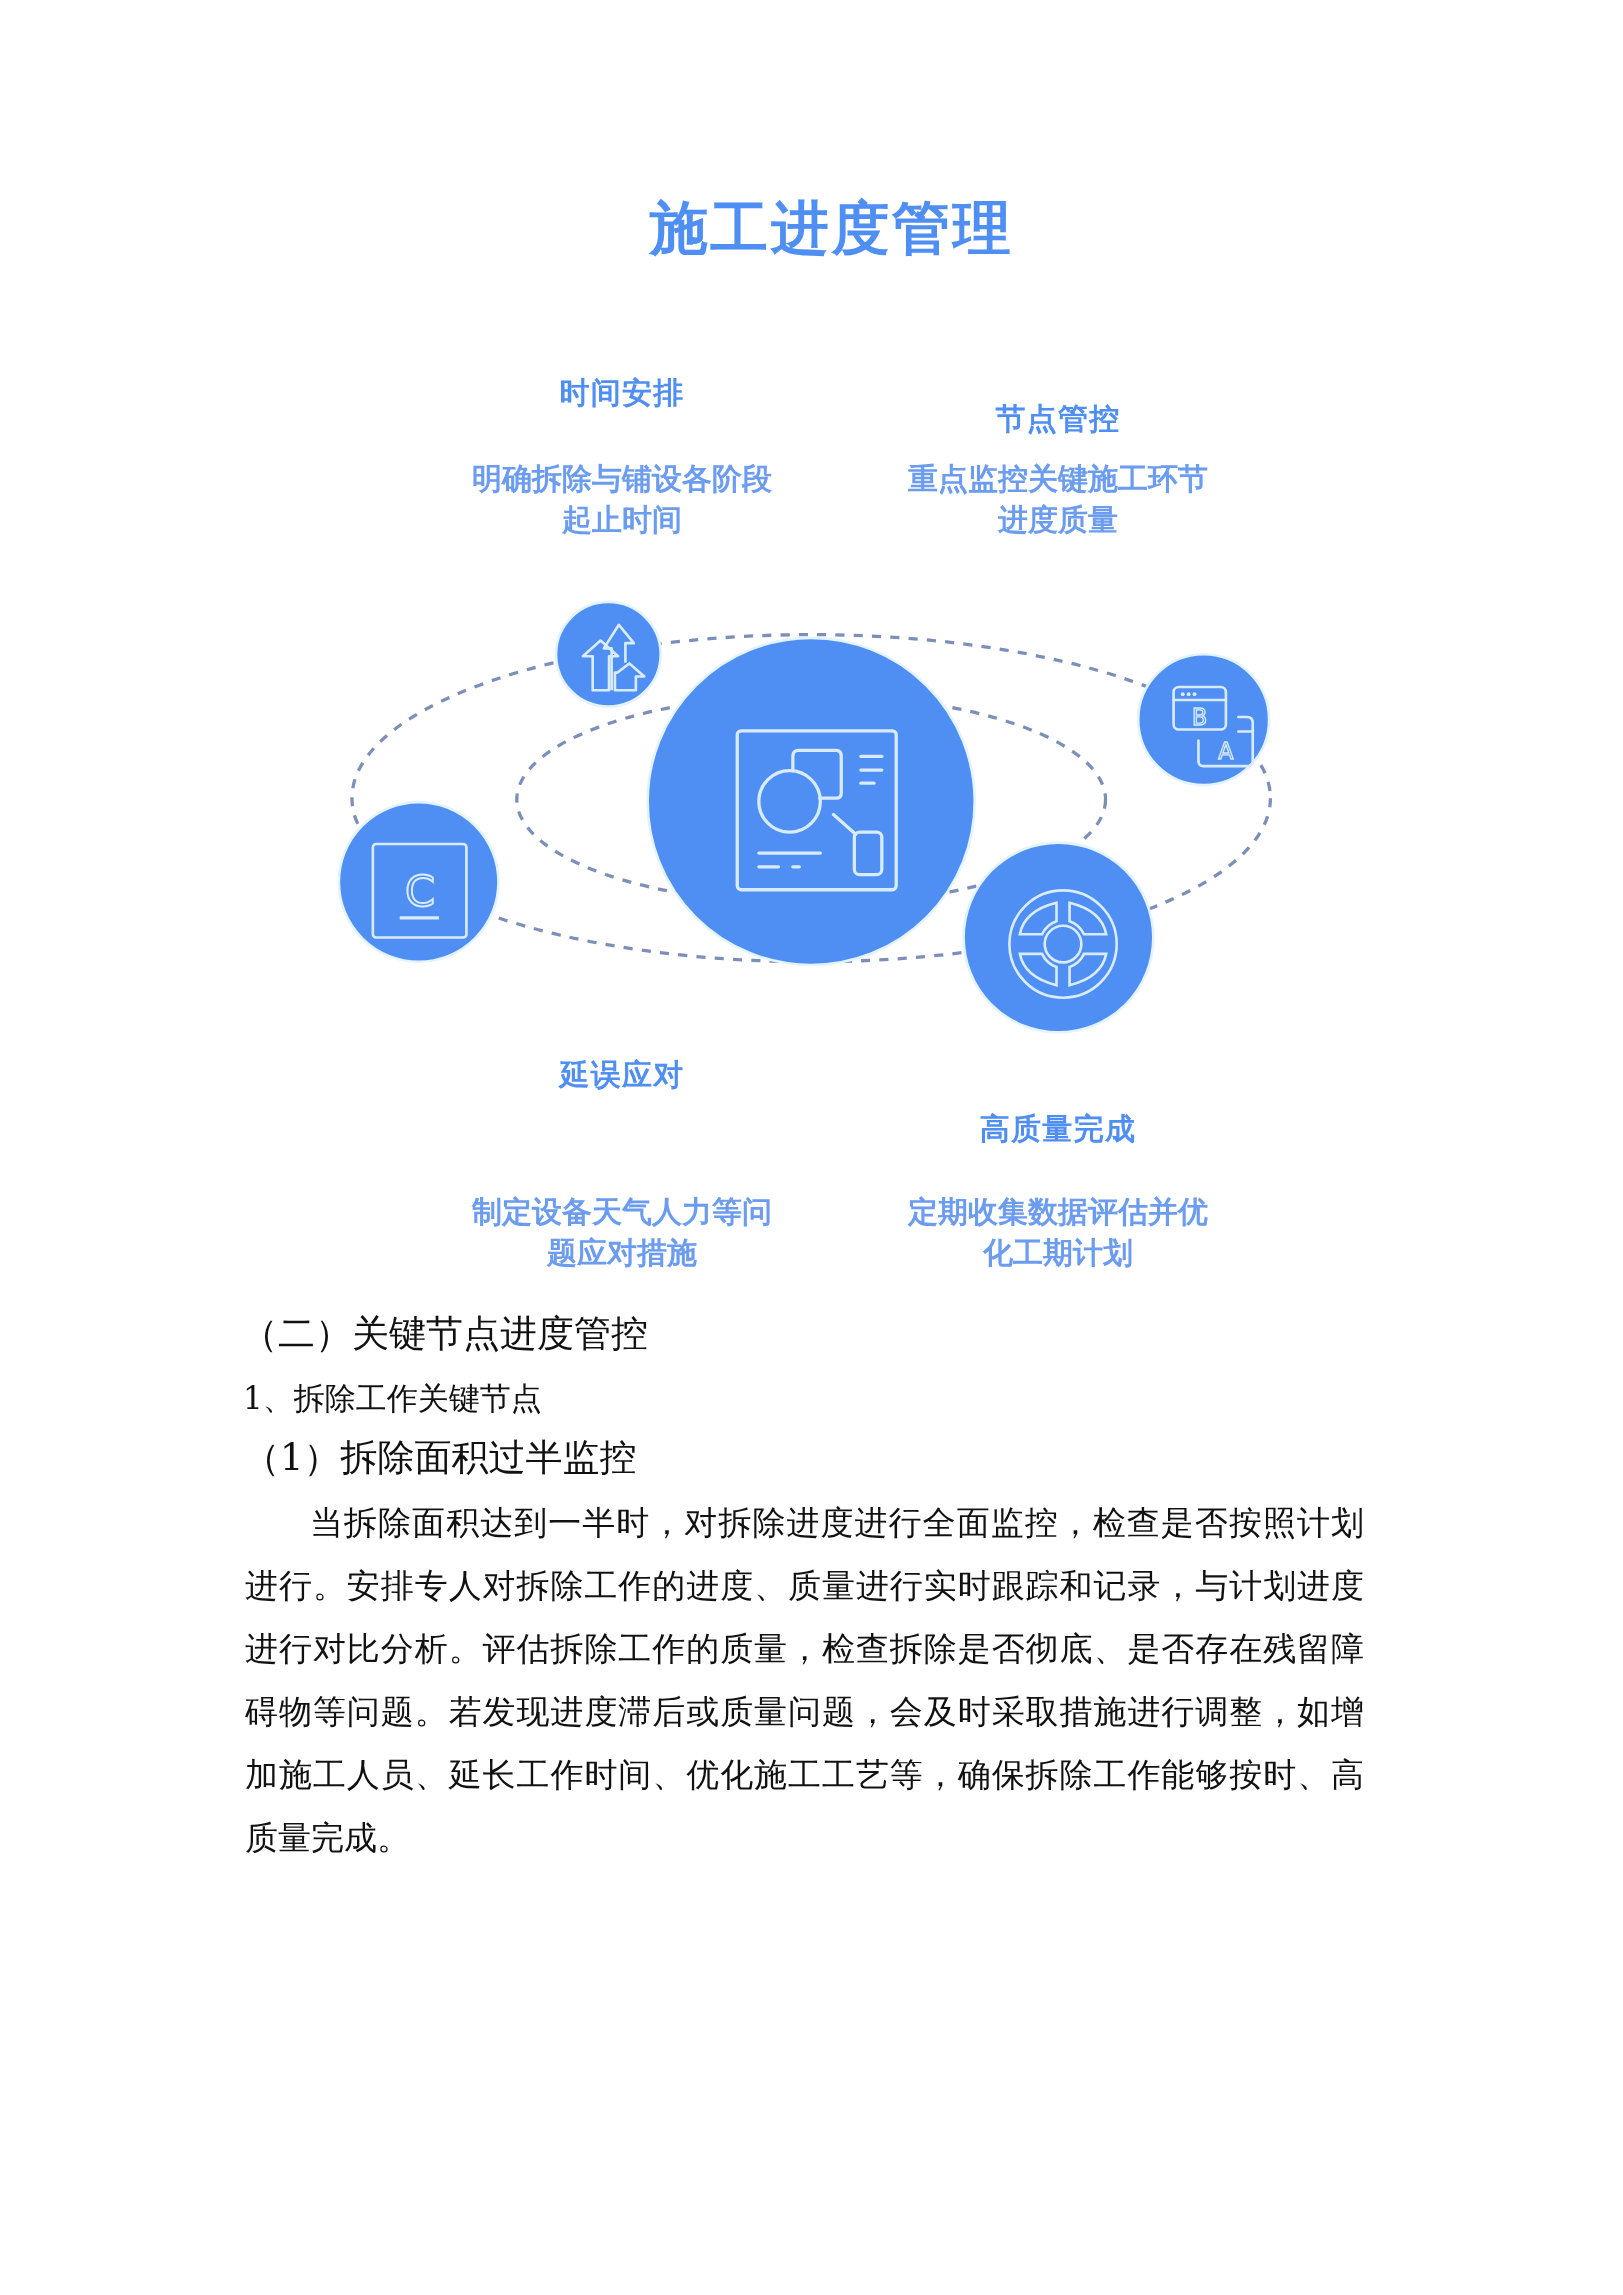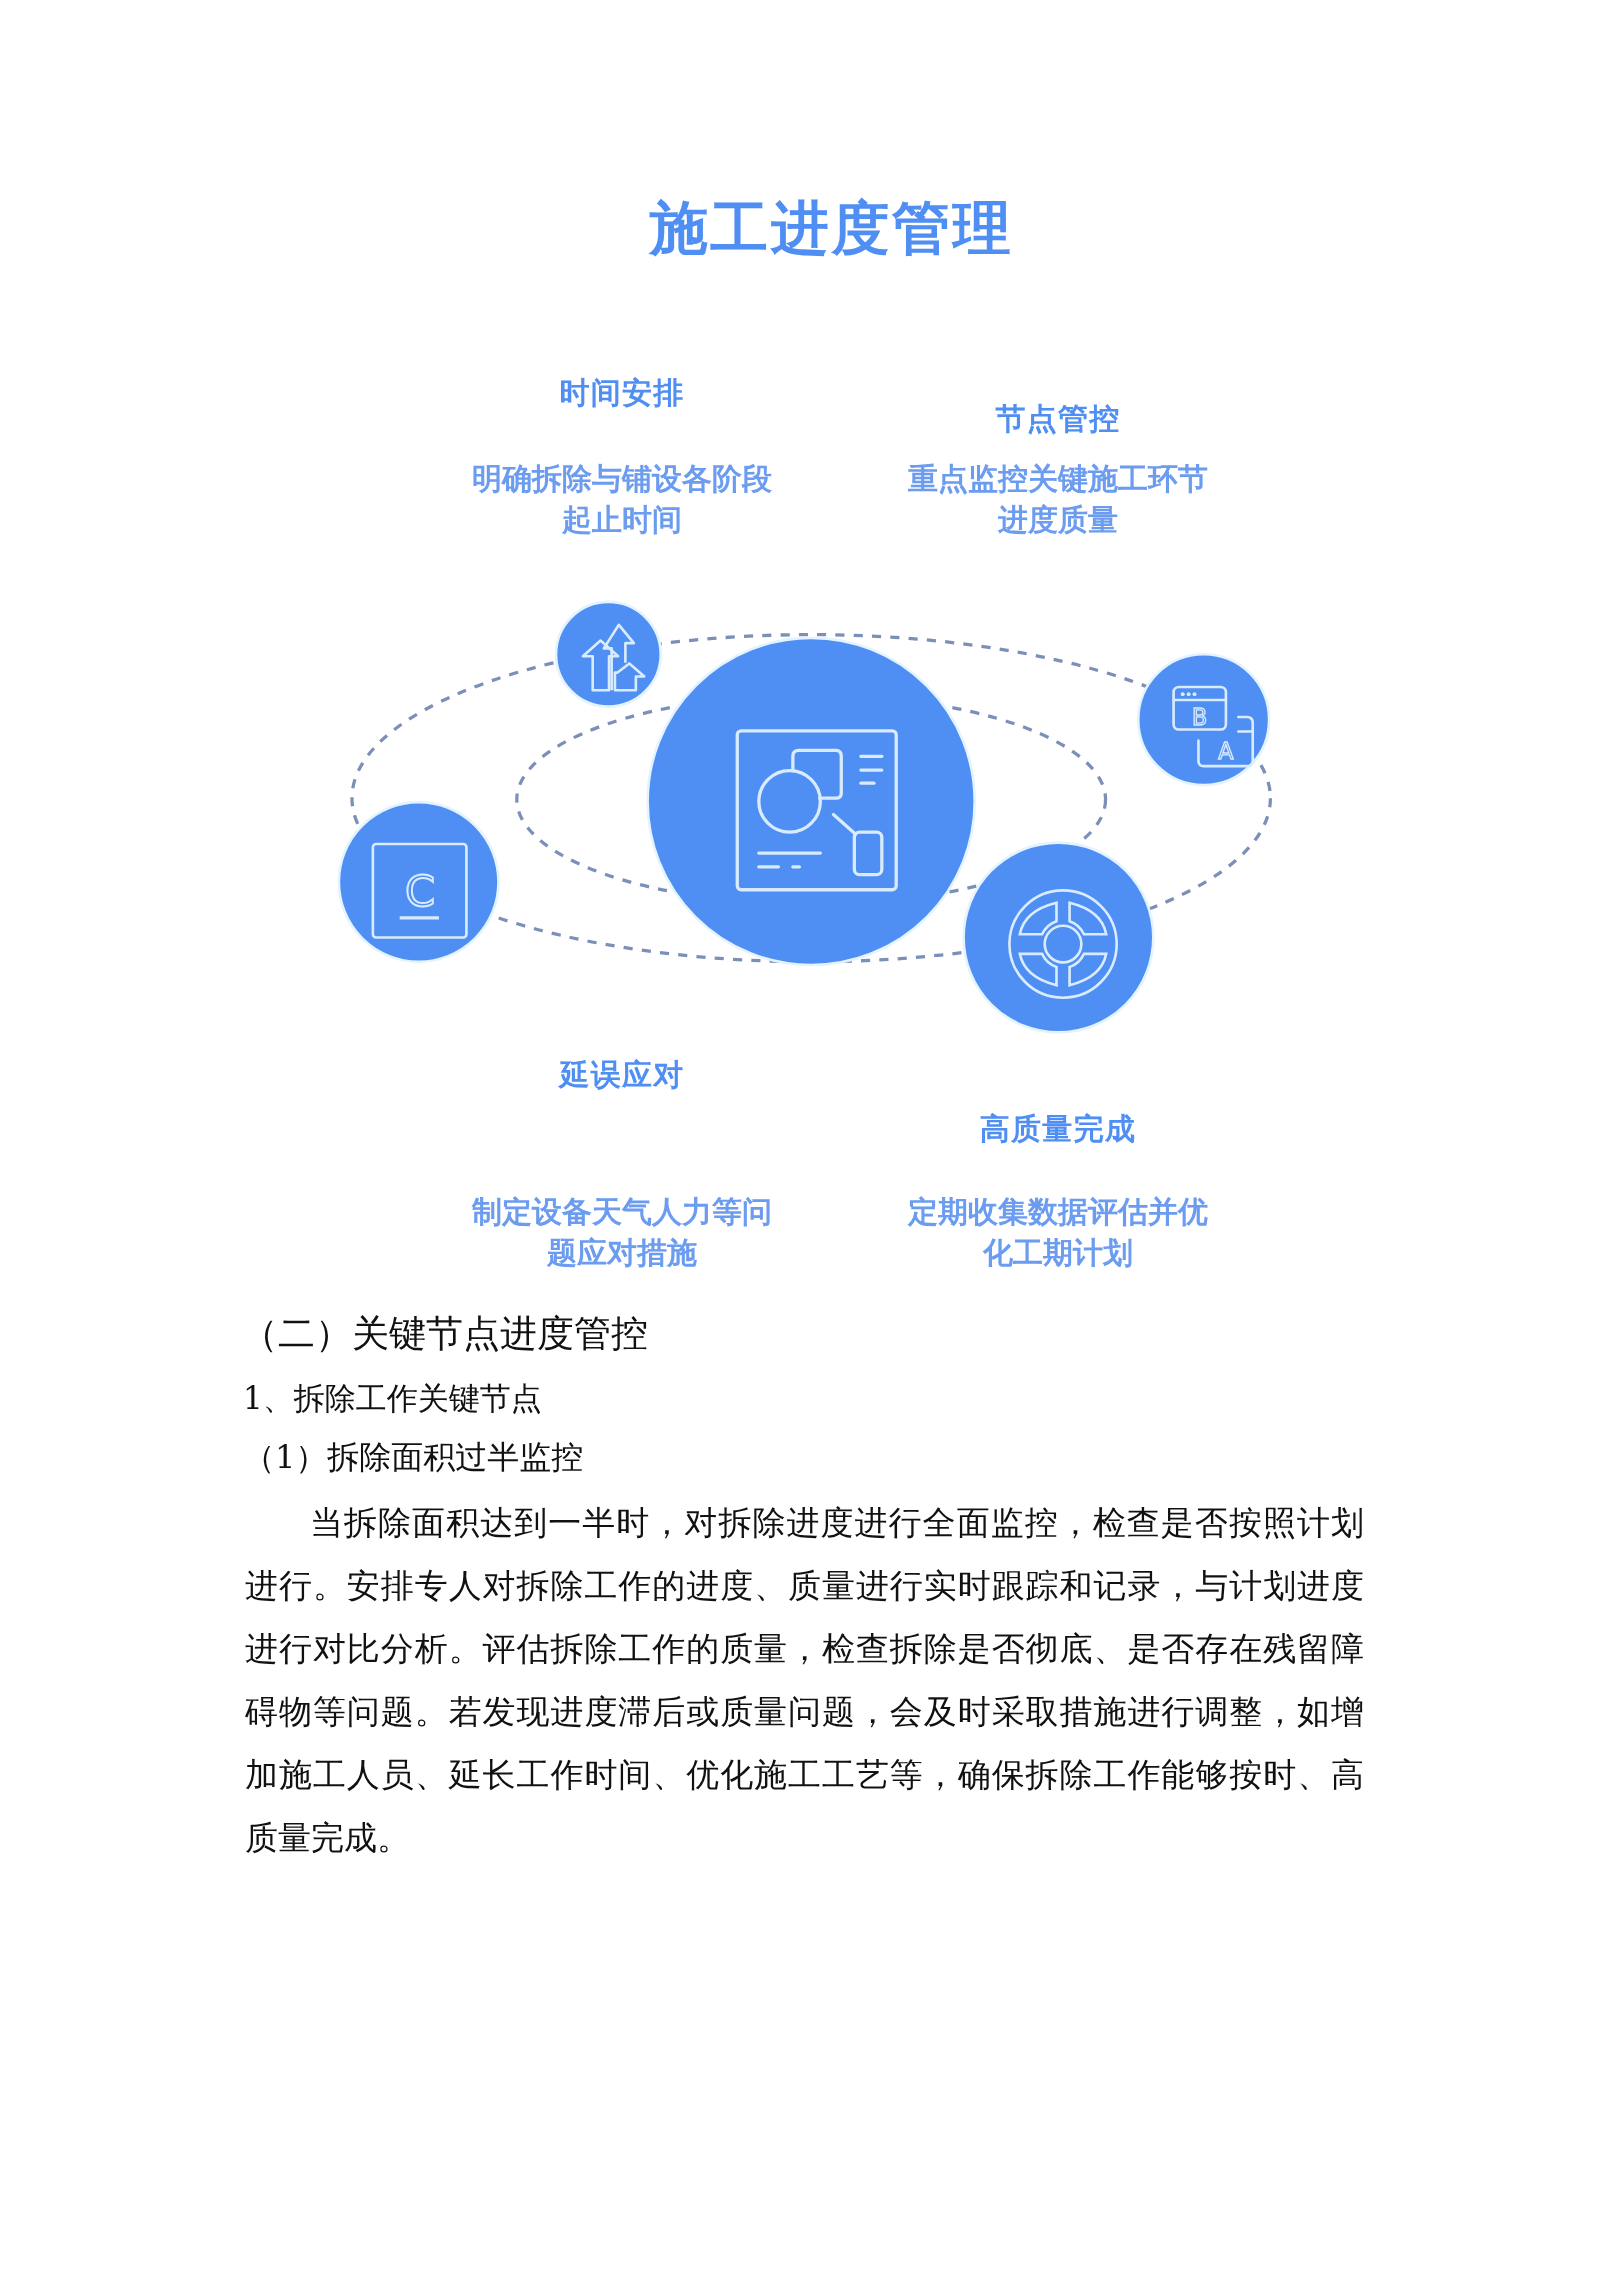--- a/index.html
+++ b/index.html
@@ -8,21 +8,21 @@
   .abs { position:absolute; }
   .blue-title { color:#4f8ef2; font-family:"DejaVu Sans","Liberation Sans",sans-serif;
                 font-weight:bold; text-align:center; white-space:nowrap;padding-left:20px; }
   #main-title { left:0; width:1623px; top:190px; font-size:58px; letter-spacing:2.6px; }
   .sec-head { font-size:30px; width:458px; letter-spacing:1.3px; }
   .sec-desc { font-size:30px; width:458px; line-height:41px; font-weight:bold; color:#6b9cf0; }
   #diagram { left:0; top:0; width:1623px; height:2295px; }
   .body-line { font-size:33px; line-height:39px; white-space:nowrap; color:#111; }
   #h2 { left:241px; top:1314px; font-size:37px; }
   #h3 { left:243px; top:1379px; font-size:31px; }
-  #h4 { left:243px; top:1438px; font-size:32px; }
+  #h4 { left:243px; top:1438px; font-size:37px; }
   .para { left:245px; width:1119px; font-size:33px; line-height:63px; top:1491px;
           text-indent:65px; text-align:justify; white-space:normal; color:#111; }
 </style>
 </head>
 <body>
 
 <div id="main-title" class="abs blue-title">施工进度管理</div>
 
 <div class="abs blue-title sec-head" style="left:373px; top:373px;">时间安排</div>
 <div class="abs blue-title sec-desc" style="left:373px; top:458px;">

